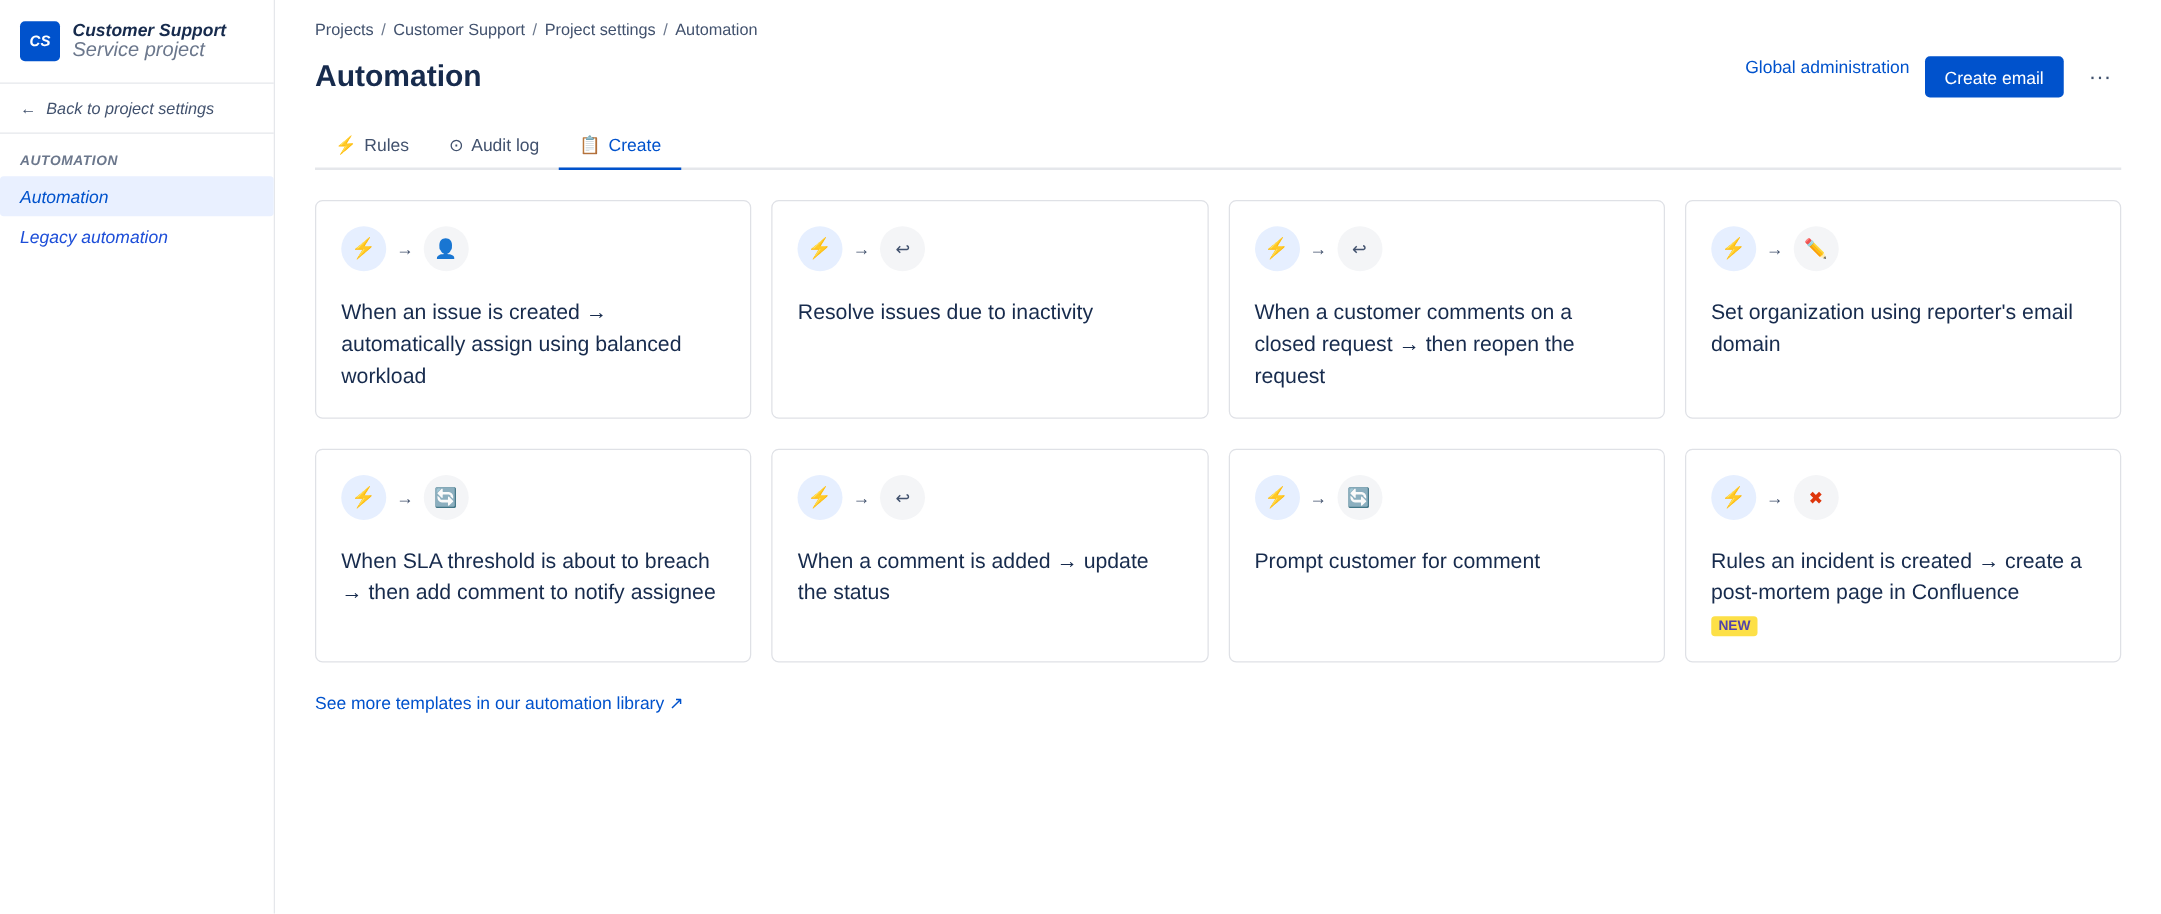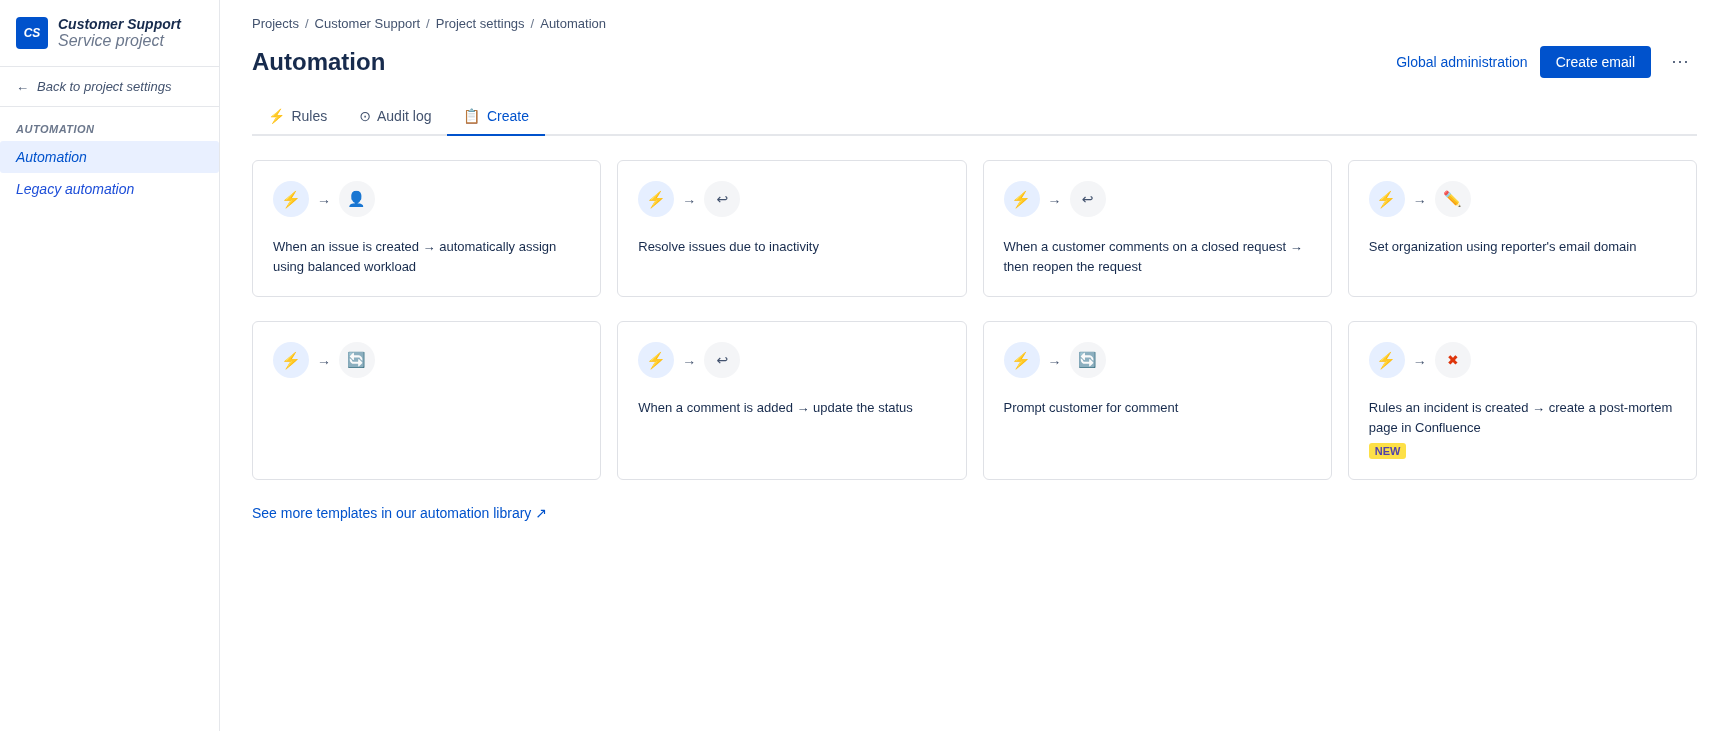--- a/index.html
+++ b/index.html
@@ -67,21 +67,21 @@
     }
     .breadcrumb a { color: #42526e; text-decoration: none; }
     .breadcrumb-sep { color: #6b778c; }
 
     
     .page-header {
       display: flex; align-items: center; justify-content: space-between;
       margin-bottom: 20px;
     }
     .page-title { font-size: 24px; font-weight: 700; color: #172b4d; }
-    .header-actions { display: flex; align-items: center; gap: 12px; }
+    .header-actions { display: flex; gap: 12px; }
     .global-admin-link { color: #0052cc; font-size: 14px; text-decoration: none; cursor: pointer; }
     .create-rule-btn {
       background: #0052cc; color: #fff; border: none;
       padding: 8px 16px; border-radius: 4px; font-size: 14px; font-weight: 500;
       cursor: pointer;
     }
     .more-btn {
       background: none; border: none; cursor: pointer;
       font-size: 18px; color: #42526e; padding: 6px 8px;
       border-radius: 4px;
@@ -130,21 +130,21 @@
     }
     .lightning { color: #0052cc; font-size: 16px; }
     .arrow { color: #42526e; font-size: 14px; }
     .action-icon-circle {
       width: 36px; height: 36px;
       background: #f4f5f7;
       border-radius: 50%;
       display: flex; align-items: center; justify-content: center;
       font-size: 15px; color: #42526e;
     }
-    .card-text { font-size: 13px; color: #172b4d; line-height: 1.5; }
+    .card-text { font-size: 17px; color: #172b4d; line-height: 1.5; }
 
     
     .see-more { font-size: 14px; color: #0052cc; cursor: pointer; text-decoration: none; }
 
     
     .new-badge {
       display: inline-block;
       background: #fde047;
       color: #5243aa;
       font-size: 11px;
@@ -284,20 +284,21 @@
       <div class="card">
         <div class="card-icons">
           <div class="icon-circle">
             <span class="lightning">⚡</span>
           </div>
           <span class="arrow">→</span>
           <div class="action-icon-circle">
             <span>🔄</span>
           </div>
         </div>
+        <div class="card-text">When SLA threshold is about to breach → then add comment to notify assignee</div>
       </div>
 
       <div class="card">
         <div class="card-icons">
           <div class="icon-circle">
             <span class="lightning">⚡</span>
           </div>
           <span class="arrow">→</span>
           <div class="action-icon-circle">
             <span style="font-size:14px;">↩</span>

